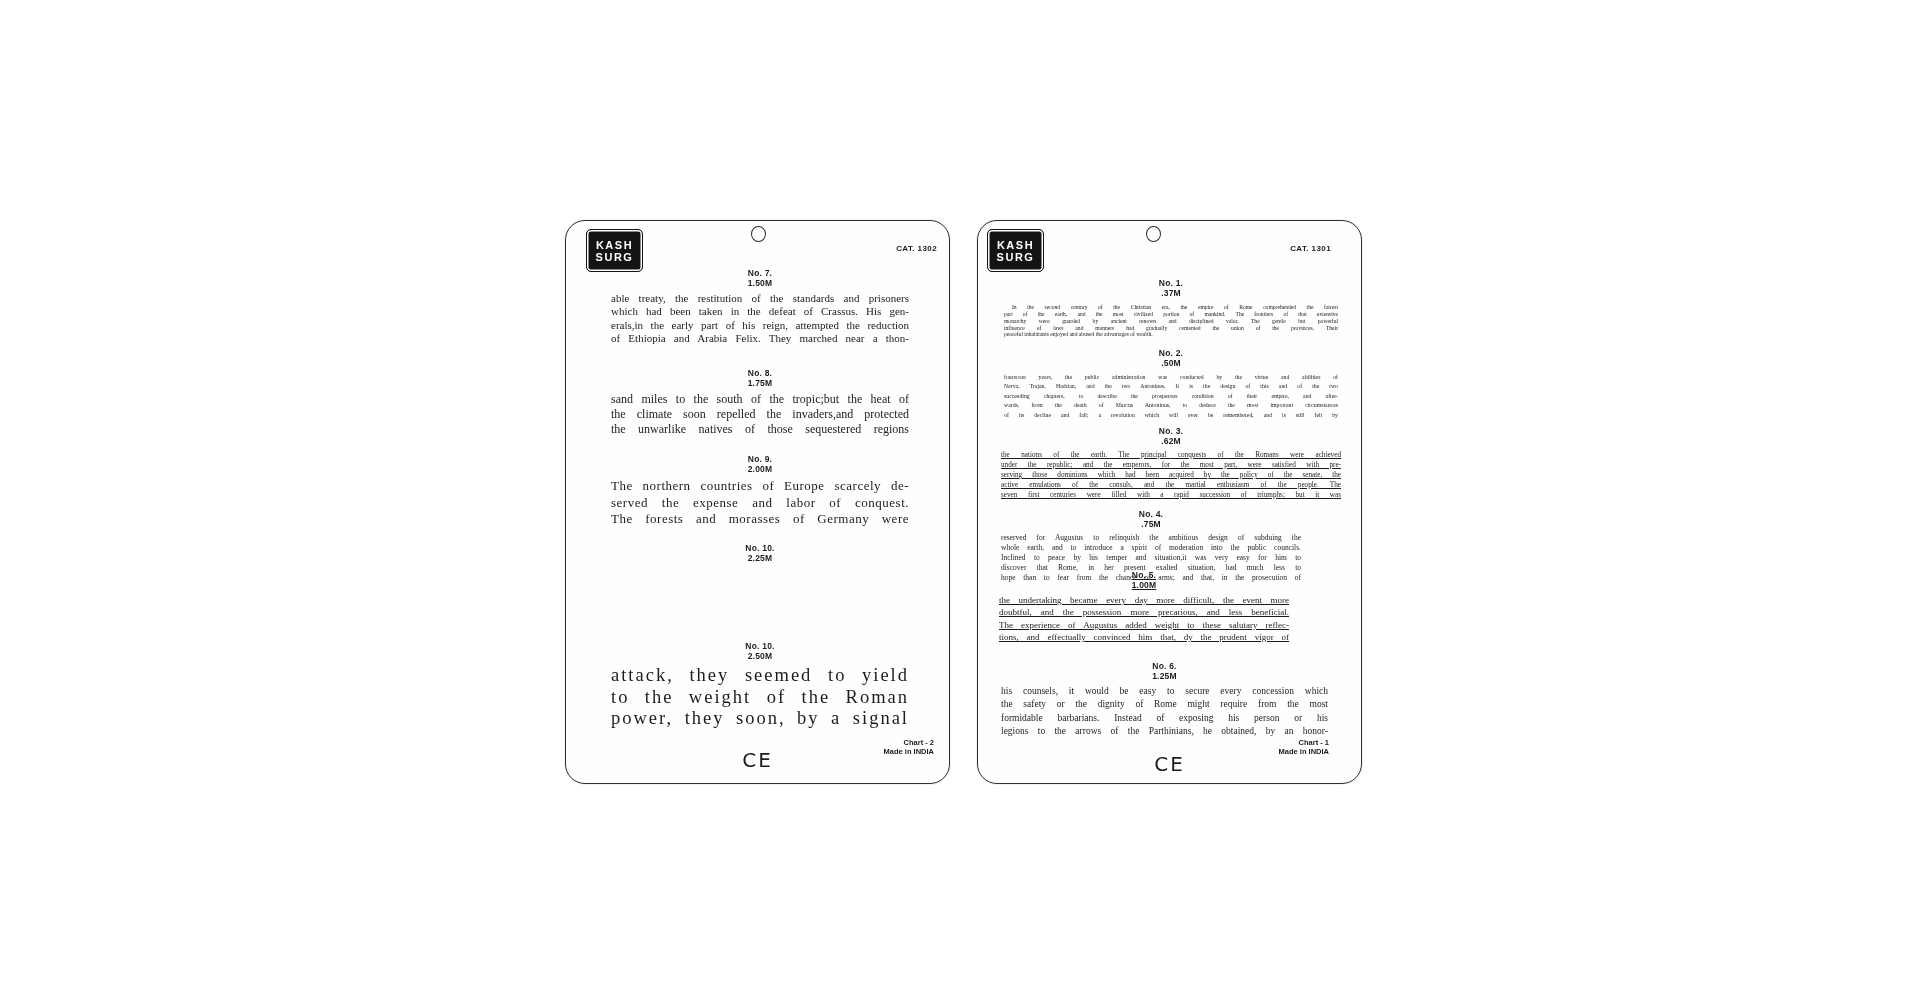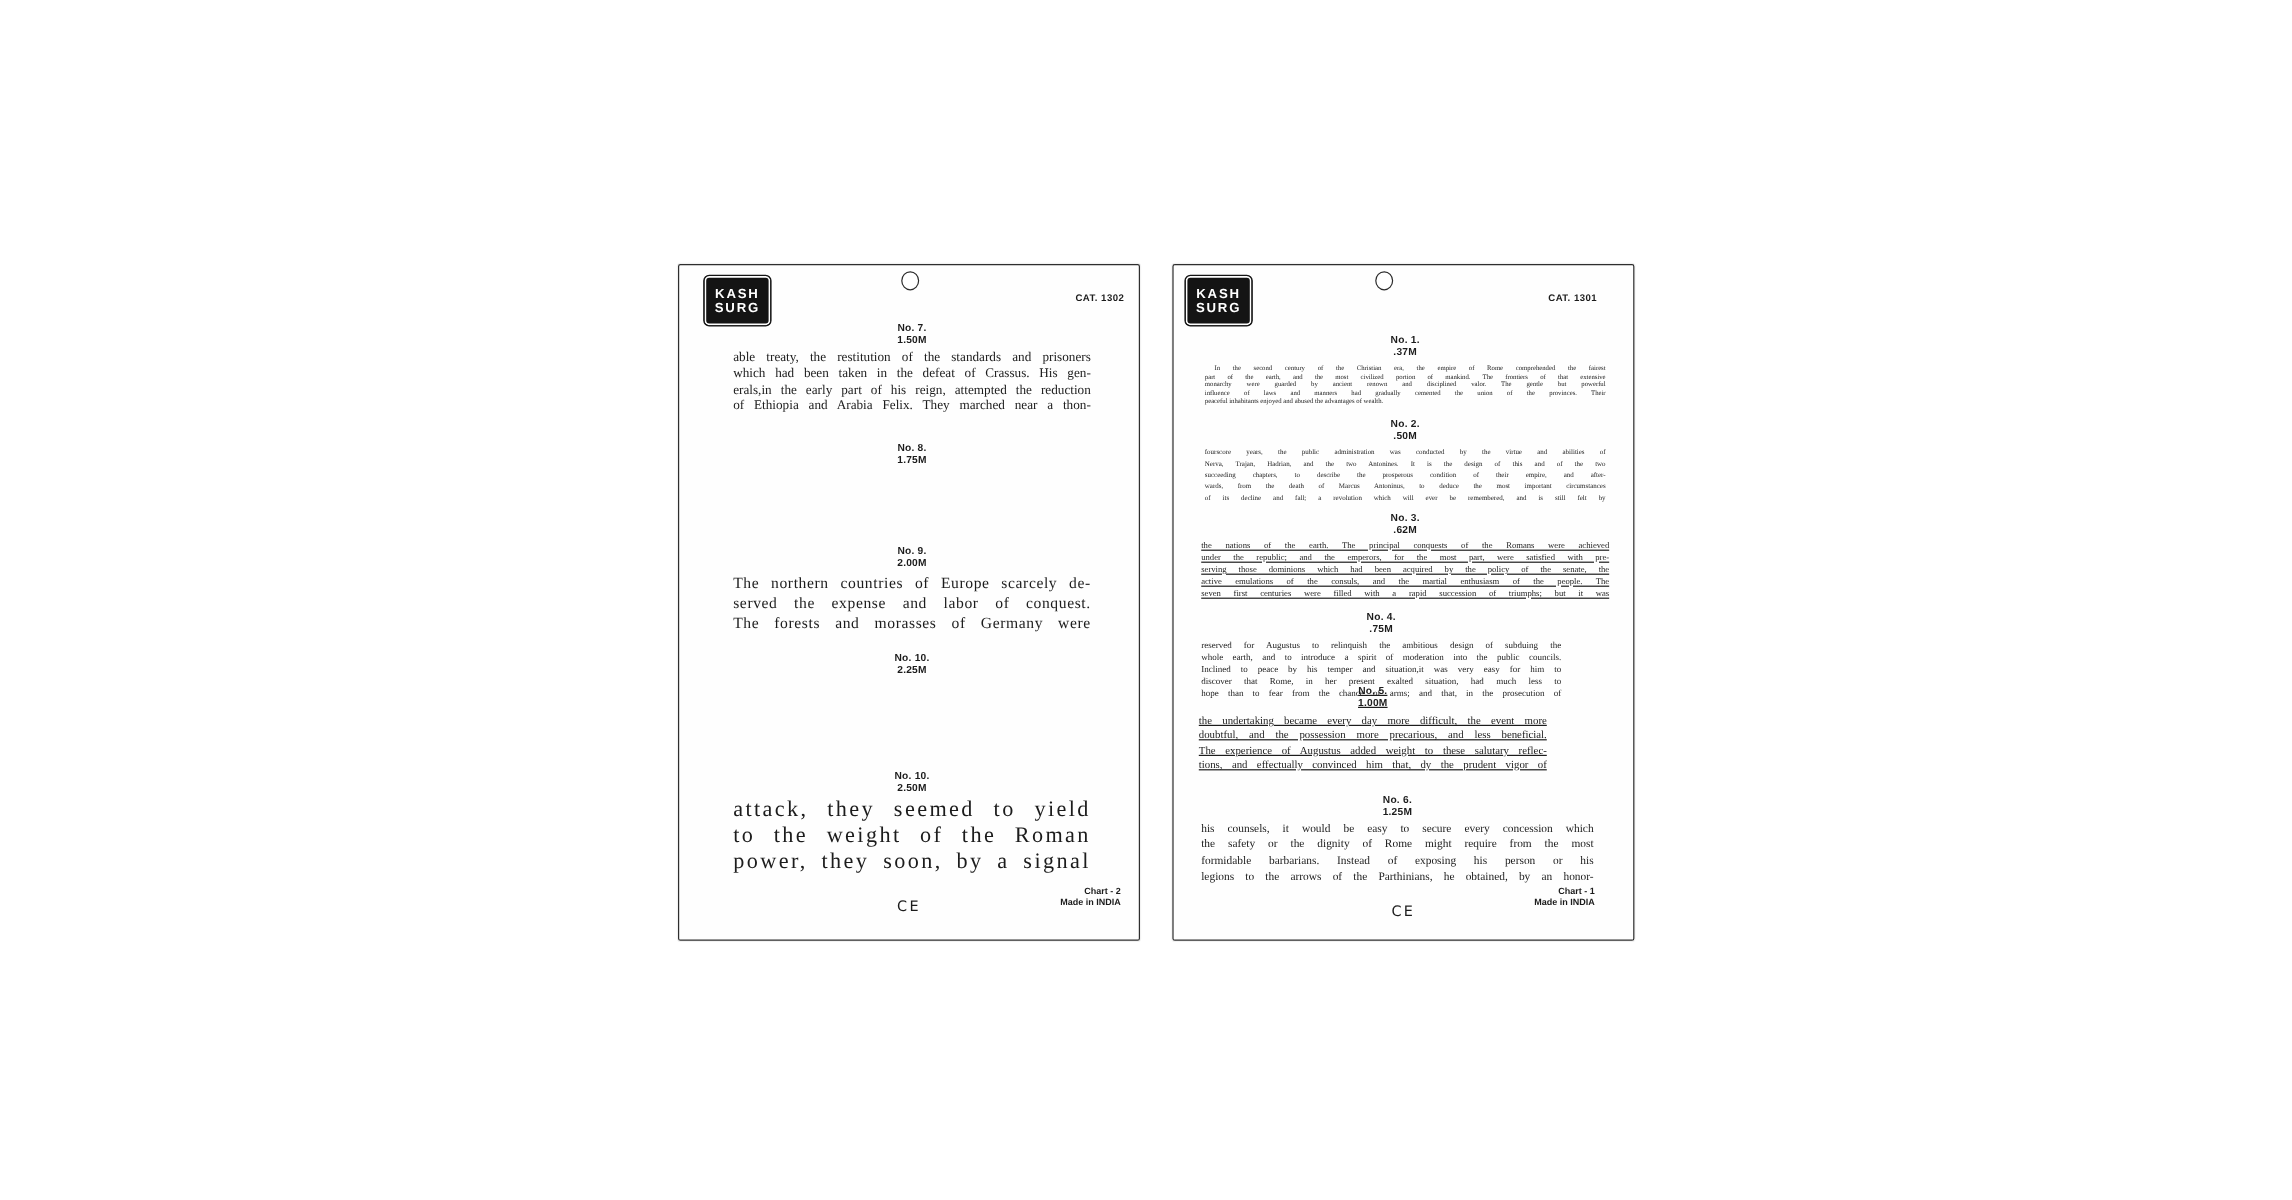--- a/index.html
+++ b/index.html
@@ -3,21 +3,21 @@
 <meta charset="utf-8">
 <style>
   html,body { margin:0; padding:0; }
   body {
     width:1910px; height:1000px; position:relative; overflow:hidden;
     background:#ffffff; color:#1c1c1c;
     font-family:"Liberation Serif", serif;
   }
   .card {
     position:absolute; top:220px; width:383px; height:562px;
-    background:#fefefe; border:1.6px solid #2e2e2e; border-radius:2px;
+    background:#fefefe; border:1.6px solid #2e2e2e; border-radius:20px;
     box-shadow:0 0 0 1px rgba(0,0,0,0.05);
   }
   #card-0 { left:565px; }
   #card-1 { left:977px; }
 
   .logo {
     position:absolute; top:8px; width:55px; height:41px;
     background:#141414; border-radius:5px; border:1px solid #141414;
     box-shadow: inset 0 0 0 1.5px #ffffff;
     color:#ffffff; text-align:center;
@@ -84,21 +84,21 @@
   .chart-foot {
     position:absolute; top:517px; text-align:right;
     font-family:"Liberation Sans", sans-serif; font-weight:bold;
     font-size:7.5px; line-height:9px;
   }
   #card-0 .chart-foot { right:15px; }
   #card-1 .chart-foot { right:32px; }
 
   .ce {
     position:absolute; left:0; right:0; top:527px; text-align:center;
-    font-family:"DejaVu Sans", sans-serif; font-size:12px;
+    font-family:"DejaVu Sans", sans-serif; font-size:20px;
     letter-spacing:2px; font-weight:normal;
   }
   #card-1 .ce { top:531px; }
 </style>
 </head>
 <body>
 
 <div class="card" id="card-0">
   <div class="logo">
     <span>KASH</span>
@@ -116,20 +116,25 @@
           <div class="ln">able treaty, the restitution of the standards and prisoners</div>
           <div class="ln">which had been taken in the defeat of Crassus. His gen-</div>
           <div class="ln">erals,in the early part of his reign, attempted the reduction</div>
           <div class="ln">of Ethiopia and Arabia Felix. They marched near a thon-</div>
         </div>
       </div>
       <div class="section s-0-1">
         <div class="sec-head">
           <div>No. 8.</div>
           <div>1.75M</div>
+        </div>
+        <div class="para">
+          <div class="ln">sand miles to the south of the tropic;but the heat of</div>
+          <div class="ln">the climate soon repelled the invaders,and protected</div>
+          <div class="ln">the unwarlike natives of those sequestered regions</div>
         </div>
       </div>
       <div class="section s-0-2">
         <div class="sec-head">
           <div>No. 9.</div>
           <div>2.00M</div>
         </div>
         <div class="para">
           <div class="ln">The northern countries of Europe scarcely de-</div>
           <div class="ln">served the expense and labor of conquest.</div>

